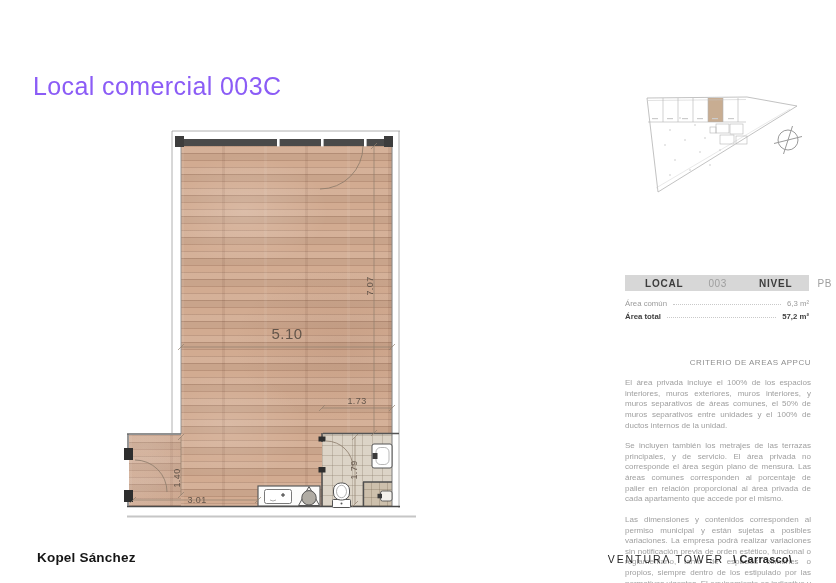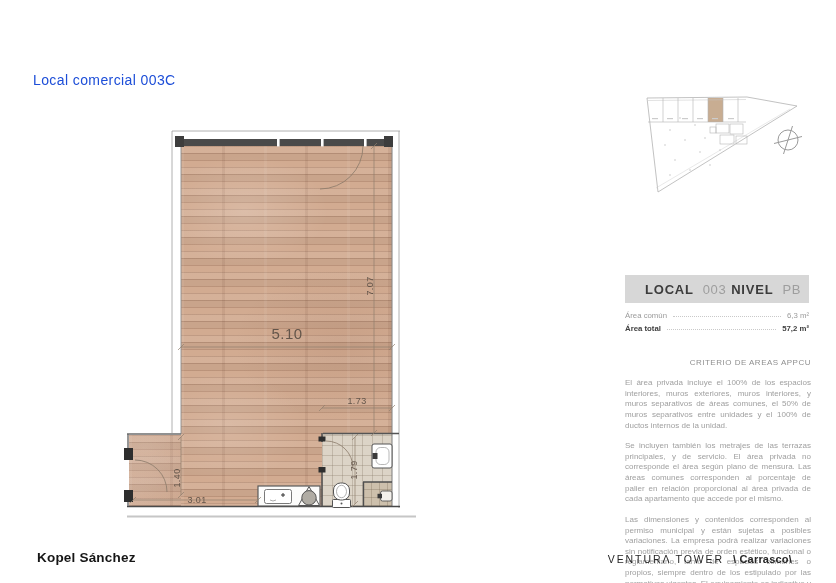--- a/index.html
+++ b/index.html
@@ -1,21 +1,21 @@
 <!DOCTYPE html>
 <html><head>
 <meta charset="utf-8">
 <style>
   html,body{margin:0;padding:0;background:#e9e9e9;}
   #page{position:relative;width:836px;height:583px;background:#ffffff;overflow:hidden;
         font-family:"Liberation Sans",sans-serif;}
   .abs{position:absolute;}
 
   
-  #title{left:33px;top:72px;font-size:14px;font-weight:400;color:#1d4ed8;letter-spacing:.4px;}
+  #title{left:33px;top:72px;font-size:25px;font-weight:400;color:#8b5cf6;letter-spacing:.4px;}
 
   
   #plan{left:118px;top:123px;width:320px;height:405px;}
   #plan > *{position:absolute;}
   .wood{
     background-color:#d2ab91;
     background-image:
       radial-gradient(ellipse 120px 80px at 30% 18%, rgba(255,255,255,.16), transparent 70%),
       radial-gradient(ellipse 150px 110px at 75% 55%, rgba(120,70,50,.10), transparent 70%),
       radial-gradient(ellipse 110px 80px at 22% 78%, rgba(255,255,255,.12), transparent 70%),
@@ -35,22 +35,22 @@
       repeating-linear-gradient(0deg, rgba(120,104,84,.30) 0 1px, transparent 1px 8px),
       repeating-linear-gradient(90deg, rgba(120,104,84,.30) 0 1px, transparent 1px 8px);
   }
   .dimlabel{position:absolute;font-size:9px;color:#63554a;letter-spacing:.4px;white-space:nowrap;}
 
   
   #keyplan{left:640px;top:80px;width:165px;height:120px;}
 
   
   #info{left:625px;top:275px;width:184px;}
-  #info .bar{display:flex;align-items:center;height:28px;background:#d7d7d7;
-             font-size:13px;color:#3c3c3c;padding:0 8px;}
+  #info .bar{display:flex;align-items:center;height:16px;background:#d7d7d7;
+             font-size:10px;color:#3c3c3c;padding:0 8px;gap:16px;}
   #info .bar .lbl{font-weight:700;letter-spacing:.8px;}
   #info .bar .val{margin-left:9px;color:#9e9e9e;letter-spacing:.6px;}
   #info .bar .sp{flex:1;}
   .arow{display:flex;align-items:flex-end;font-size:7.8px;color:#9b9b9b;height:12px;margin-top:1px;}
   .arow .leader{flex:1;border-bottom:1px dotted #c9c9c9;margin:0 6px 3px 6px;}
   .arow.total{color:#3f3f3f;font-weight:700;}
   .arow .v{white-space:nowrap;}
   #info .rows{margin-top:5px;}
 
   

